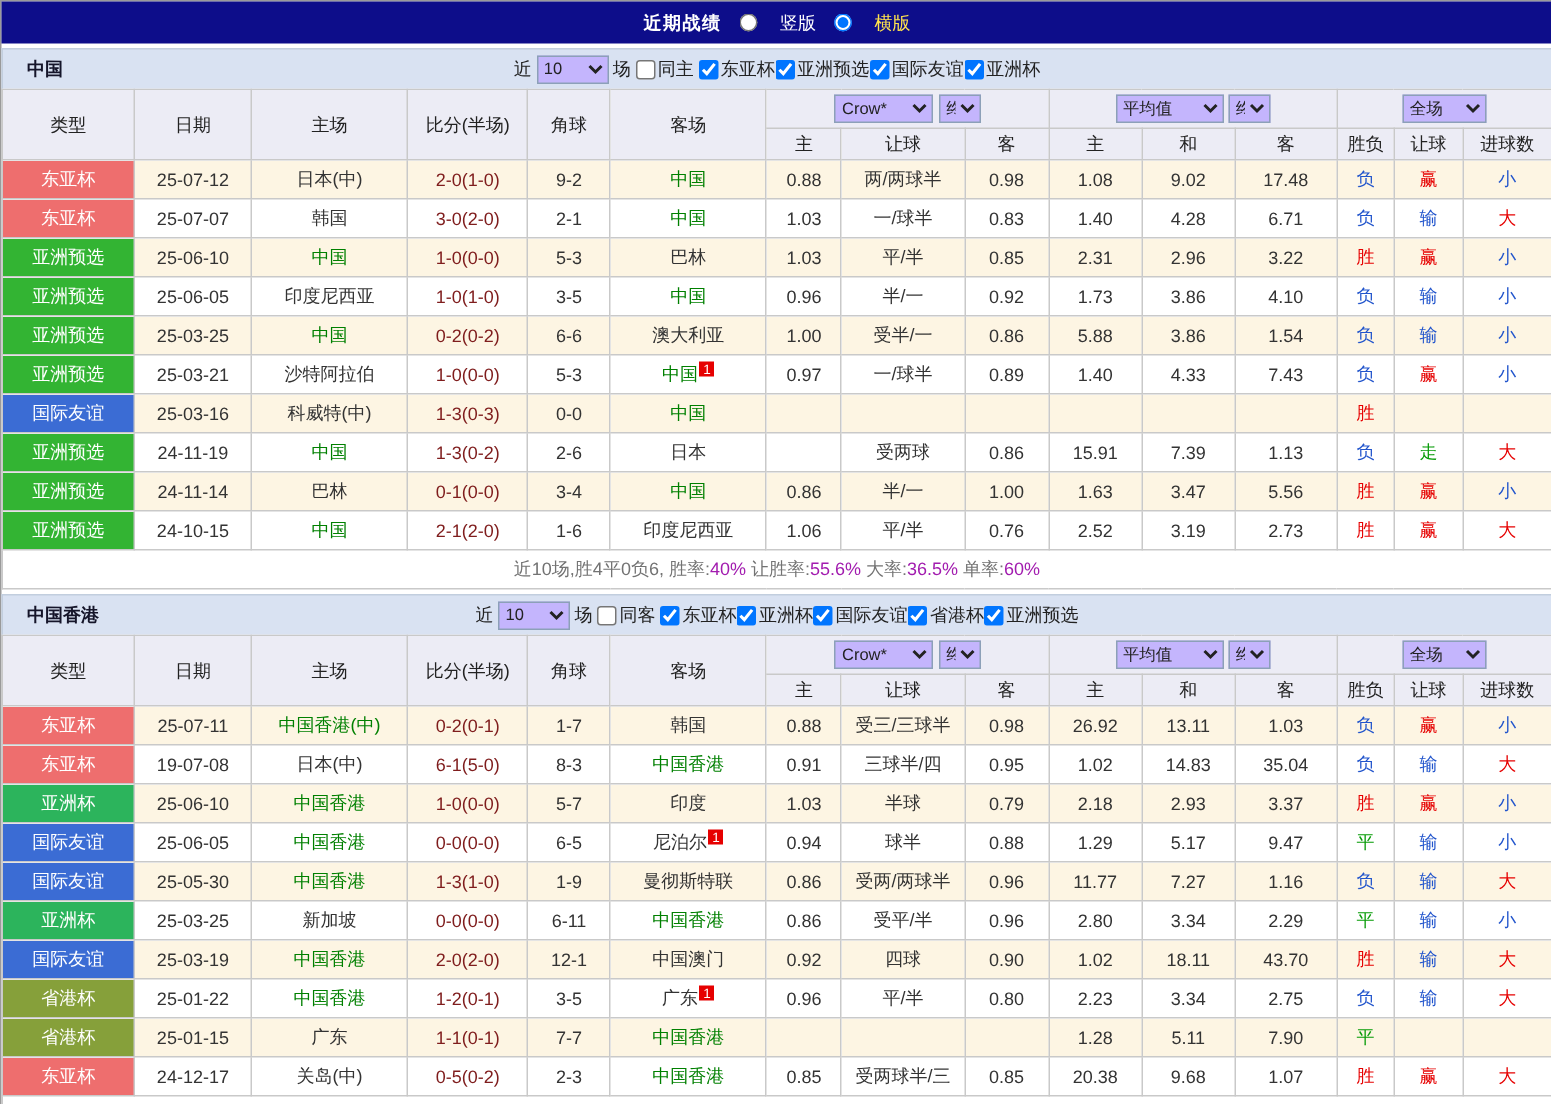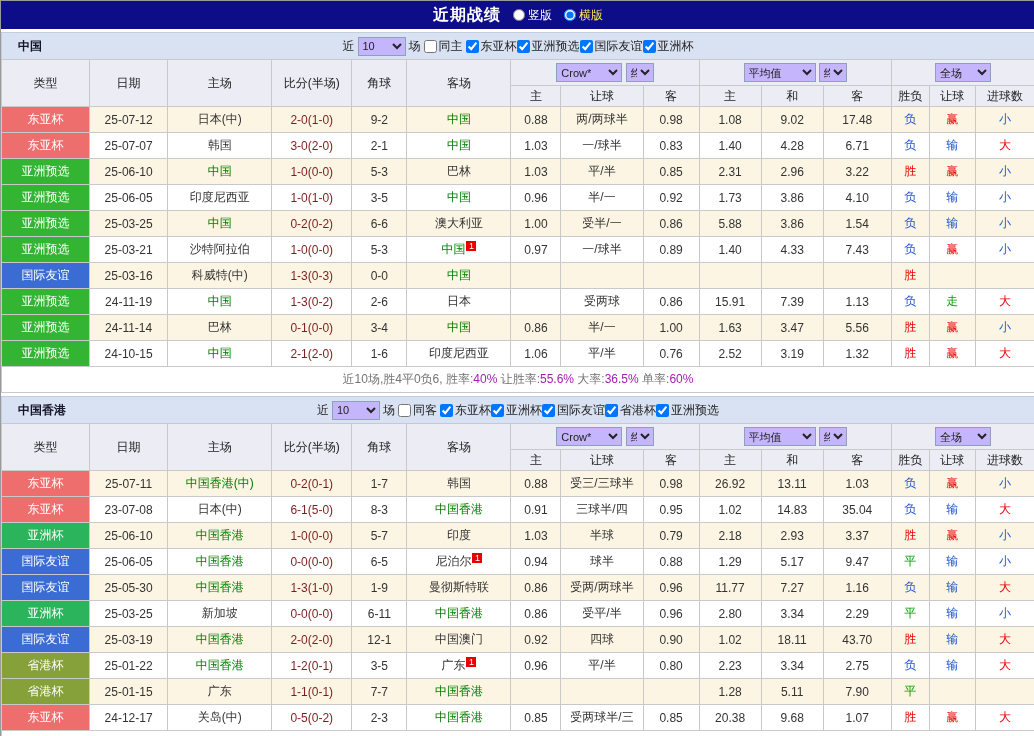--- a/index.html
+++ b/index.html
@@ -1,21 +1,21 @@
 <!DOCTYPE html>
 <html><head>
 <meta charset="utf-8">
 <style>
   html,body{margin:0;padding:0}
   body{width:1034px;background:#fff;color:#333;font-family:"Liberation Sans","DejaVu Sans",sans-serif;font-size:12px}
   .page{width:1034px;border:1px solid #9a9a9a;background:#fff}
   
   .topbar{height:28px;background:#0d0d8a;display:flex;align-items:center;justify-content:center;gap:12px;color:#fff}
-  .topbar .title{font-weight:bold;font-size:16px;letter-spacing:1px}
-  .topbar label{display:inline-flex;align-items:center;gap:3px;cursor:pointer;color:#fff}
+  .topbar .title{font-weight:bold;font-size:12px;letter-spacing:1px}
+  .topbar label{display:inline-flex;align-items:center;gap:15px;cursor:pointer;color:#fff}
   .topbar label.sel span{color:#ffe34d}
   .topbar input[type=radio]{margin:0;width:12px;height:12px}
   
   .sec{margin-top:3px}
   .sec-header{position:relative;height:26px;background:#d9e2f2;border:1px solid #c2cede;border-bottom:0;display:flex;align-items:center}
   .team-name{position:absolute;left:16px;font-weight:bold;color:#15152a}
   .filters{margin:0 auto;display:flex;align-items:center;gap:3px;color:#222}
   .filters label{display:inline-flex;align-items:center;gap:1px;cursor:pointer}
   .filters input[type=checkbox]{margin:0 1px 0 0;width:13px;height:13px}
   .comps{display:inline-flex;align-items:center}
@@ -299,21 +299,21 @@
             <td>24-10-15</td>
             <td><span class="focal">中国</span></td>
             <td class="score">2-1(2-0)</td>
             <td>1-6</td>
             <td><span>印度尼西亚</span></td>
             <td class="num">1.06</td>
             <td class="num">平/半</td>
             <td class="num">0.76</td>
             <td class="num">2.52</td>
             <td class="num">3.19</td>
-            <td class="num">1.32</td>
+            <td class="num">2.73</td>
             <td class="c-red">胜</td>
             <td class="c-red">赢</td>
             <td class="c-red">大</td>
           </tr>
         </tbody>
       <tfoot>
         <tr>
           <td colspan="15" class="summary"><span class="sum-label">近10场,胜4平0负6, </span><span class="sum-label"> 胜率:</span><span class="sum-value">40%</span><span class="sum-label"> 让胜率:</span><span class="sum-value">55.6%</span><span class="sum-label"> 大率:</span><span class="sum-value">36.5%</span><span class="sum-label"> 单率:</span><span class="sum-value">60%</span></td>
         </tr>
       </tfoot>
@@ -418,21 +418,21 @@
             <td class="num">0.98</td>
             <td class="num">26.92</td>
             <td class="num">13.11</td>
             <td class="num">1.03</td>
             <td class="c-blue">负</td>
             <td class="c-red">赢</td>
             <td class="c-blue">小</td>
           </tr>
           <tr>
             <td class="badge" style="background: rgb(238, 110, 110);">东亚杯</td>
-            <td>23-07-08</td>
+            <td>19-07-08</td>
             <td><span>日本(中)</span></td>
             <td class="score">6-1(5-0)</td>
             <td>8-3</td>
             <td><span class="focal">中国香港</span></td>
             <td class="num">0.91</td>
             <td class="num">三球半/四</td>
             <td class="num">0.95</td>
             <td class="num">1.02</td>
             <td class="num">14.83</td>
             <td class="num">35.04</td>

